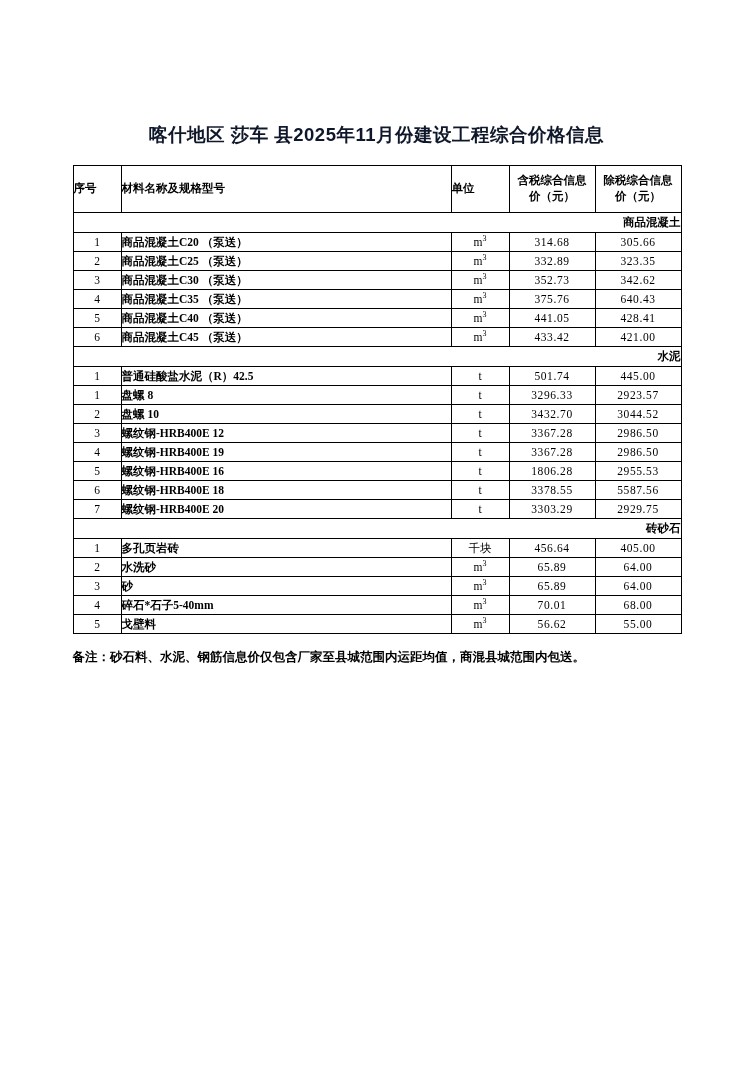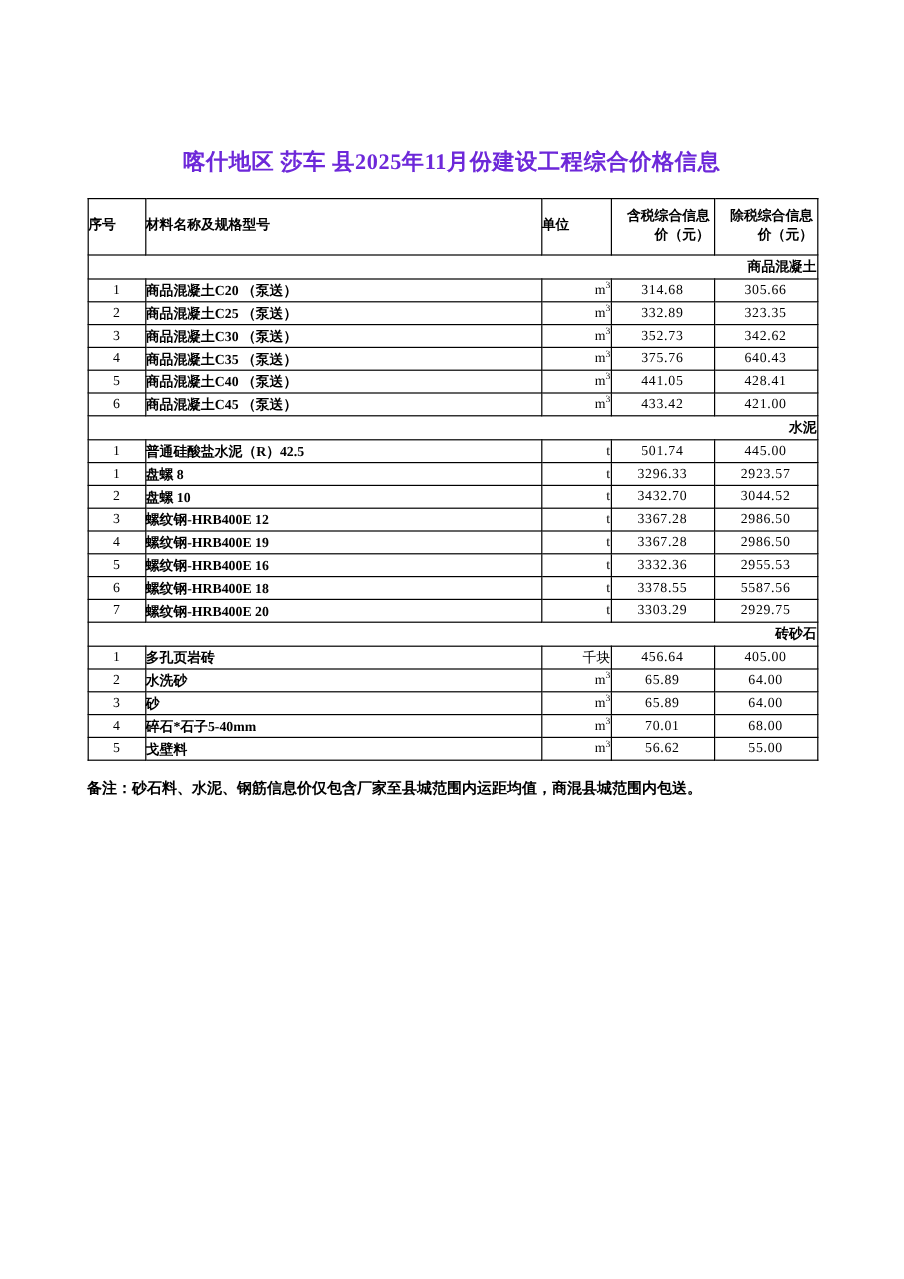--- a/index.html
+++ b/index.html
@@ -16,27 +16,27 @@
   }
   .page {
     width: 753px;
     height: 1066px;
     box-sizing: border-box;
     padding: 0;
     position: relative;
   }
   .doc-title {
     text-align: center;
-    font-family: Liberation Serif, serif;
+    font-family: Liberation Sans, sans-serif;
     font-weight: bold;
     font-size: 18.5px;
     letter-spacing: 0.5px;
     padding-top: 122px;
     padding-bottom: 0;
-    color: #6d28d9;
+    color: #0f172a;
   }
   .table-wrap {
     margin: 18px auto 0 auto;
     width: 608px;
   }
   table.price {
     border-collapse: collapse;
     width: 608px;
     table-layout: fixed;
   }
@@ -55,21 +55,21 @@
 
   thead td {
     text-align: left;
     font-family: "Liberation Sans", sans-serif;
     font-weight: bold;
     font-size: 11.5px;
     height: 46px;
     line-height: 1.35;
   }
   thead td.hdr-price {
-    text-align: right;
+    text-align: center;
     padding: 0 3px;
   }
   .group-row td {
     text-align: center;
     font-family: "Liberation Sans", sans-serif;
     font-weight: bold;
     font-size: 12px;
     height: 19px;
   }
   .group-row td.group-label {
@@ -83,21 +83,21 @@
     font-size: 11px;
   }
   td.name {
     text-align: left;
     padding-left: 5px;
     font-size: 11.5px;
     white-space: nowrap;
     font-weight: bold;
   }
   td.unit {
-    text-align: right;
+    text-align: center;
     font-size: 11px;
   }
   td.price {
     text-align: center;
     font-size: 11.5px;
     letter-spacing: 0.6px;
   }
   sup {
     font-size: 8px;
     vertical-align: super;
@@ -220,21 +220,21 @@
             <td class="seq">4</td>
             <td class="name">螺纹钢-HRB400E   19</td>
             <td class="unit">t</td>
             <td class="price">3367.28</td>
             <td class="price">2986.50</td>
           </tr>
           <tr>
             <td class="seq">5</td>
             <td class="name">螺纹钢-HRB400E   16</td>
             <td class="unit">t</td>
-            <td class="price">3332.36</td>
+            <td class="price">1806.28</td>
             <td class="price">2955.53</td>
           </tr>
           <tr>
             <td class="seq">6</td>
             <td class="name">螺纹钢-HRB400E   18</td>
             <td class="unit">t</td>
             <td class="price">3378.55</td>
             <td class="price">5587.56</td>
           </tr>
           <tr>

